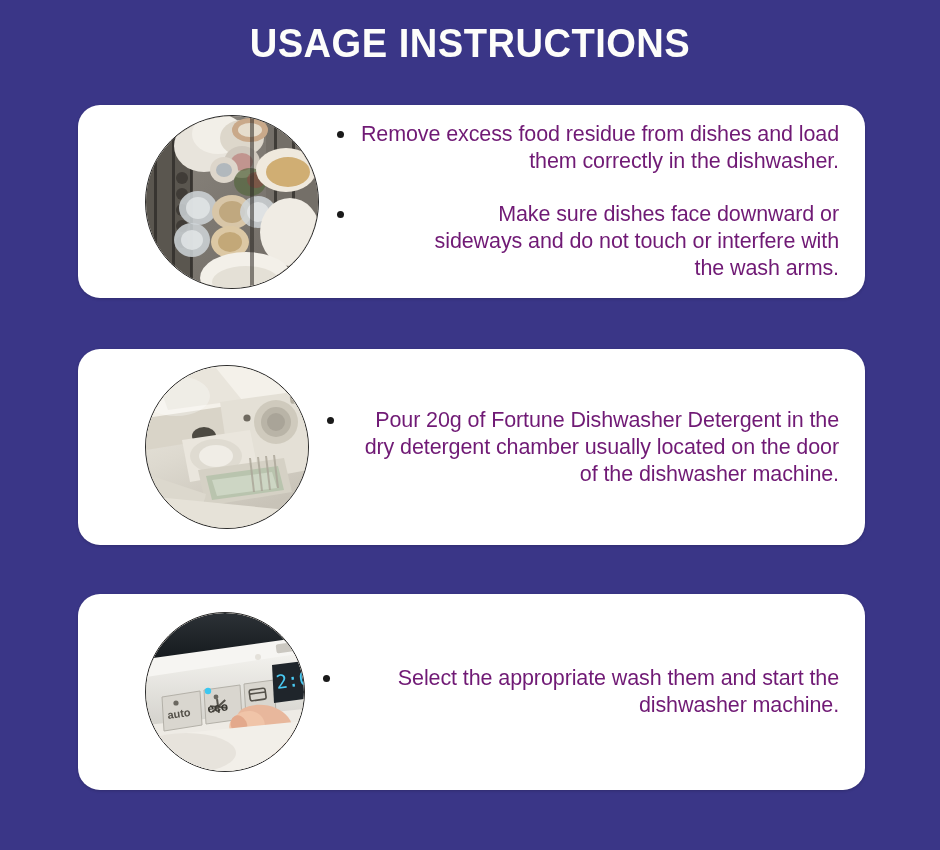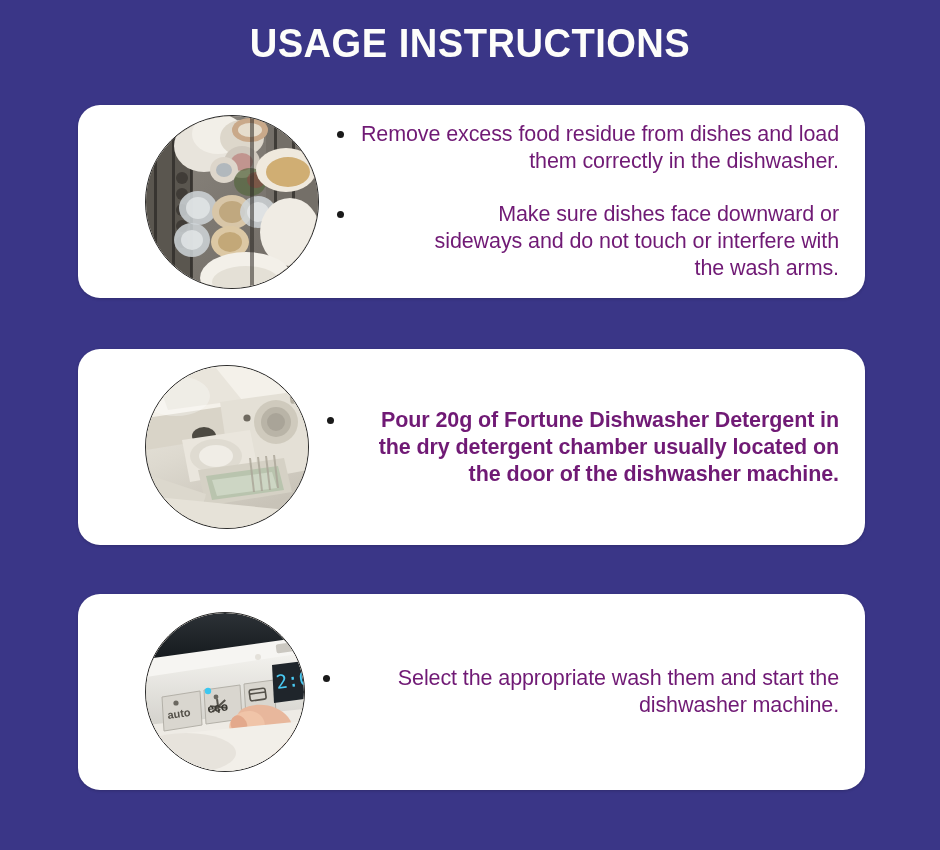--- a/index.html
+++ b/index.html
@@ -26,21 +26,21 @@
 
   .card{
     position:absolute;
     left:78px;width:787px;
     background:#ffffff;
     border-radius:22px;
     box-shadow:0 1px 3px rgba(0,0,0,0.18);
     overflow:hidden;
   }
   #card-1{top:105px;height:193px;}
-  #card-2{top:349px;height:196px;font-weight:bold;}
+  #card-2{top:349px;height:196px;}
   #card-3{top:594px;height:196px;}
 
   .card-inner{
     position:absolute;inset:0;
     display:flex;align-items:center;
   }
 
   .thumb-wrap{
     flex:0 0 auto;
     margin-left:67px;

